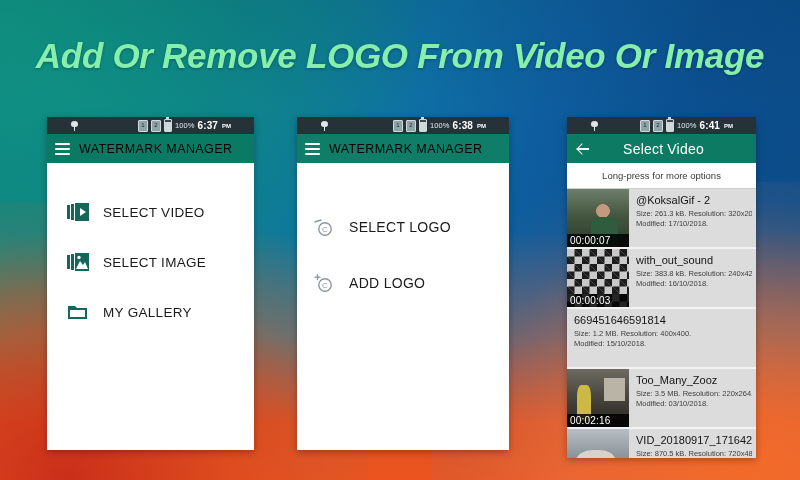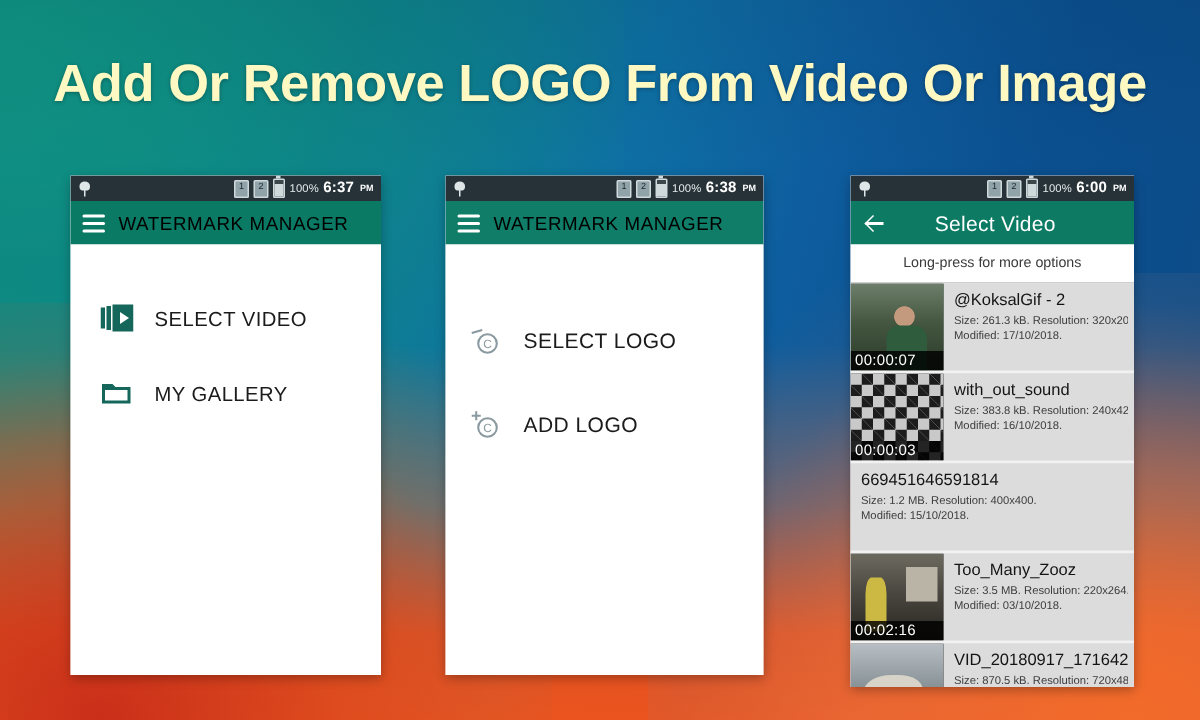--- a/index.html
+++ b/index.html
@@ -82,46 +82,47 @@
         rgba(0,0,0,0) 22%);
   }
 
   
   .headline {
     position: absolute;
     top: 36px;
     left: 0;
     width: 800px;
     text-align: center;
-    color: #fef9c3;
+    color: #86efac;
     font-family: "Liberation Sans", sans-serif;
     font-weight: bold;
     font-size: 35px;
     letter-spacing: -0.3px;
     white-space: nowrap;
     text-shadow: 0 1px 3px rgba(0,0,0,0.30);
+    font-style: italic;
   }
 
   
   .phone {
     position: absolute;
     background: #ffffff;
     box-shadow: 0 2px 7px rgba(0,0,0,0.30);
     overflow: hidden;
   }
   #phone1 { left: 47px;  top: 117px; width: 207px; height: 333px; }
   #phone2 { left: 297px; top: 117px; width: 212px; height: 333px; }
   #phone3 { left: 567px; top: 117px; width: 189px; height: 341px; }
 
   .statusbar {
     height: 17px;
     background: #263238;
     display: flex;
     align-items: center;
-    padding: 0 5px;
+    padding: 0 23px;
     box-sizing: border-box;
     color: #e8eced;
   }
   .sb-left {
     flex: 0 0 auto;
     display: flex;
     align-items: center;
   }
   .sb-spacer { flex: 1 1 auto; }
   .sb-right {
@@ -476,20 +477,32 @@
           <svg class="svg-ico" width="22" height="20" viewBox="0 0 22 20">
             <rect x="0" y="3" width="3" height="14" fill="#14675a"></rect>
             <rect x="4" y="2" width="3" height="16" fill="#14675a"></rect>
             <rect x="8" y="1" width="14" height="18" fill="#14675a"></rect>
             <polygon points="13,6 13,14 19,10" fill="#ffffff"></polygon>
           </svg>
         </div>
         <div class="menu-label">SELECT VIDEO</div>
       </div>
 
+      <div class="menu-item">
+        <div class="icon-box">
+          <svg class="svg-ico" width="22" height="20" viewBox="0 0 22 20">
+            <rect x="0" y="3" width="3" height="14" fill="#14675a"></rect>
+            <rect x="4" y="2" width="3" height="16" fill="#14675a"></rect>
+            <rect x="8" y="1" width="14" height="18" fill="#14675a"></rect>
+            <polygon points="9,17 13,9 16,13 18,10 21,17" fill="#ffffff"></polygon>
+            <circle cx="12" cy="5.5" r="1.7" fill="#ffffff"></circle>
+          </svg>
+        </div>
+        <div class="menu-label">SELECT IMAGE</div>
+      </div>
 
       <div class="menu-item">
         <div class="icon-box">
           <svg class="svg-ico" width="22" height="20" viewBox="0 0 22 20">
             <path d="M1 4 h7 l2 2 h10 v11 h-19 z" fill="#14675a"></path>
             <path d="M3 8 h15 v7 h-15 z" fill="#ffffff"></path>
           </svg>
         </div>
         <div class="menu-label">MY GALLERY</div>
       </div>
@@ -551,21 +564,21 @@
     <div class="statusbar">
       <div class="sb-left">
         <div class="pin-icon"></div>
       </div>
       <div class="sb-spacer"></div>
       <div class="sb-right">
         <div class="sb-icon-sim">1</div>
         <div class="sb-icon-sim">2</div>
         <div class="sb-battery"></div>
         <div class="sb-text">100%</div>
-        <div class="sb-time">6:00</div>
+        <div class="sb-time">6:41</div>
         <div class="sb-ampm">PM</div>
       </div>
     </div>
 
     <div class="appbar teal3">
       <div class="back-arrow"></div>
       <div class="appbar-title-center">Select Video</div>
     </div>
 
     <div class="hint-row">Long-press for more options</div>

